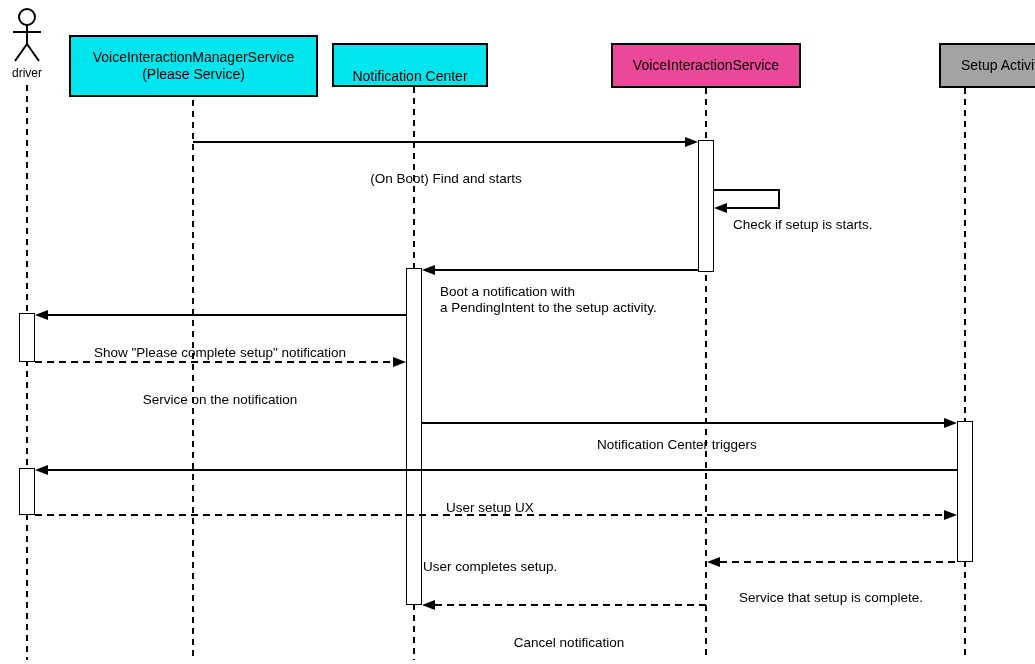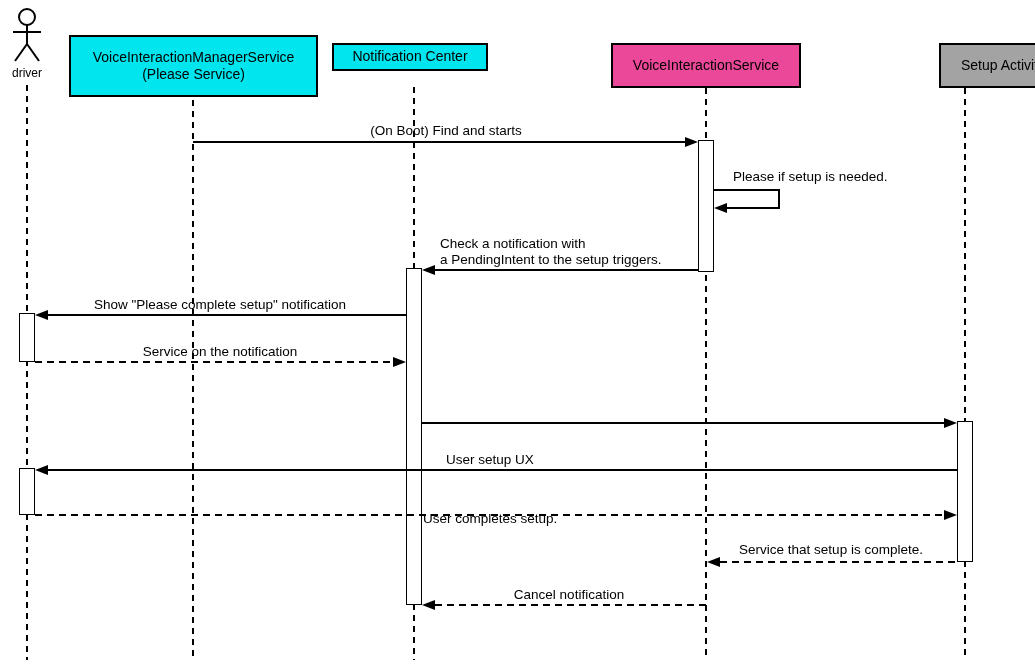--- a/index.html
+++ b/index.html
@@ -30,21 +30,21 @@
   }
   .vline { position:absolute; width:1.5px; background:#000; }
   
   .arrow-r { position:absolute; width:0; height:0;
     border-top:5px solid transparent; border-bottom:5px solid transparent;
     border-left:13px solid #000; }
   .arrow-l { position:absolute; width:0; height:0;
     border-top:5px solid transparent; border-bottom:5px solid transparent;
     border-right:13px solid #000; }
   
-  .mlabel { position:absolute; font-size:13.5px; line-height:16px; white-space:nowrap; }
+  .mlabel { position:absolute; font-size:13.5px; line-height:16px; white-space:nowrap;margin-top:48px; }
   .center { transform:translateX(-50%); text-align:center; }
   .actor-label { position:absolute; font-size:12px; transform:translateX(-50%); }
 </style>
 </head>
 <body>
 
 <div class="canvas">
 
   <div class="lifeline" style="left:26px;  top:85px; height:575px"></div>
   <div class="lifeline" style="left:192px; top:89px; height:571px"></div>
@@ -62,48 +62,49 @@
     <div class="hline" style="left:193px; top:141px; width:492px"></div>
     <div class="arrow-r" style="left:685px; top:137px"></div>
     <div class="mlabel center" style="left:446px; top:123px">(On Boot) Find and starts</div>
   </div>
 
   <div>
     <div class="hline" style="left:714px; top:189px; width:66px"></div>
     <div class="vline" style="left:778px; top:189px; height:19px"></div>
     <div class="hline" style="left:727px; top:207px; width:53px"></div>
     <div class="arrow-l" style="left:714px; top:203px"></div>
-    <div class="mlabel" style="left:733px; top:169px">Please if setup is needed.</div>
+    <div class="mlabel" style="left:733px; top:169px">Check if setup is starts.</div>
   </div>
 
   <div>
     <div class="hline" style="left:435px; top:269px; width:263px"></div>
     <div class="arrow-l" style="left:422px; top:265px"></div>
     <div class="mlabel" style="left:440px; top:236px">
-      <div>Check a notification with</div>
-      <div>a PendingIntent to the setup triggers.</div>
+      <div>Boot a notification with</div>
+      <div>a PendingIntent to the setup activity.</div>
     </div>
   </div>
 
   <div>
     <div class="hline" style="left:48px; top:314px; width:358px"></div>
     <div class="arrow-l" style="left:35px; top:310px"></div>
     <div class="mlabel center" style="left:220px; top:297px">Show "Please complete setup" notification</div>
   </div>
 
   <div>
     <div class="hline dashed" style="left:35px; top:361px; width:358px"></div>
     <div class="arrow-r" style="left:393px; top:357px"></div>
     <div class="mlabel center" style="left:220px; top:344px">Service on the notification</div>
   </div>
 
   <div>
     <div class="hline" style="left:422px; top:422px; width:522px"></div>
     <div class="arrow-r" style="left:944px; top:418px"></div>
     <div class="mlabel" style="left:597px; top:389px">
+      <div>Notification Center triggers</div>
     </div>
   </div>
 
   <div>
     <div class="hline" style="left:48px; top:469px; width:909px"></div>
     <div class="arrow-l" style="left:35px; top:465px"></div>
     <div class="mlabel" style="left:446px; top:452px">User setup UX</div>
   </div>
 
   <div>
@@ -121,21 +122,21 @@
   <div>
     <div class="hline dashed" style="left:435px; top:604px; width:272px"></div>
     <div class="arrow-l" style="left:422px; top:600px"></div>
     <div class="mlabel center" style="left:569px; top:587px">Cancel notification</div>
   </div>
 
   <div class="pbox" style="left: 69px; top: 27px; width: 249px; height: 62px; background-color: rgb(0, 229, 238); margin-top: 8px;">
     <span>VoiceInteractionManagerService</span>
     <span>(Please Service)</span>
   </div>
-  <div class="pbox" style="left: 332px; top: 43px; width: 156px; height: 28px; background-color: rgb(0, 229, 238);">
+  <div class="pbox" style="left: 332px; top: 43px; width: 156px; height: 44px; background-color: rgb(0, 229, 238); justify-content: flex-end;">
     <span>Notification Center</span>
   </div>
   <div class="pbox" style="left: 611px; top: 43px; width: 190px; height: 45px; background-color: #ec4899;">
     <span>VoiceInteractionService</span>
   </div>
   <div class="pbox" style="left: 903px; top: 43px; width: 128px; height: 45px; background-color: #a3a3a3; margin-left: 36px;">
     <span>Setup Activity</span>
   </div>
 
   <div>

